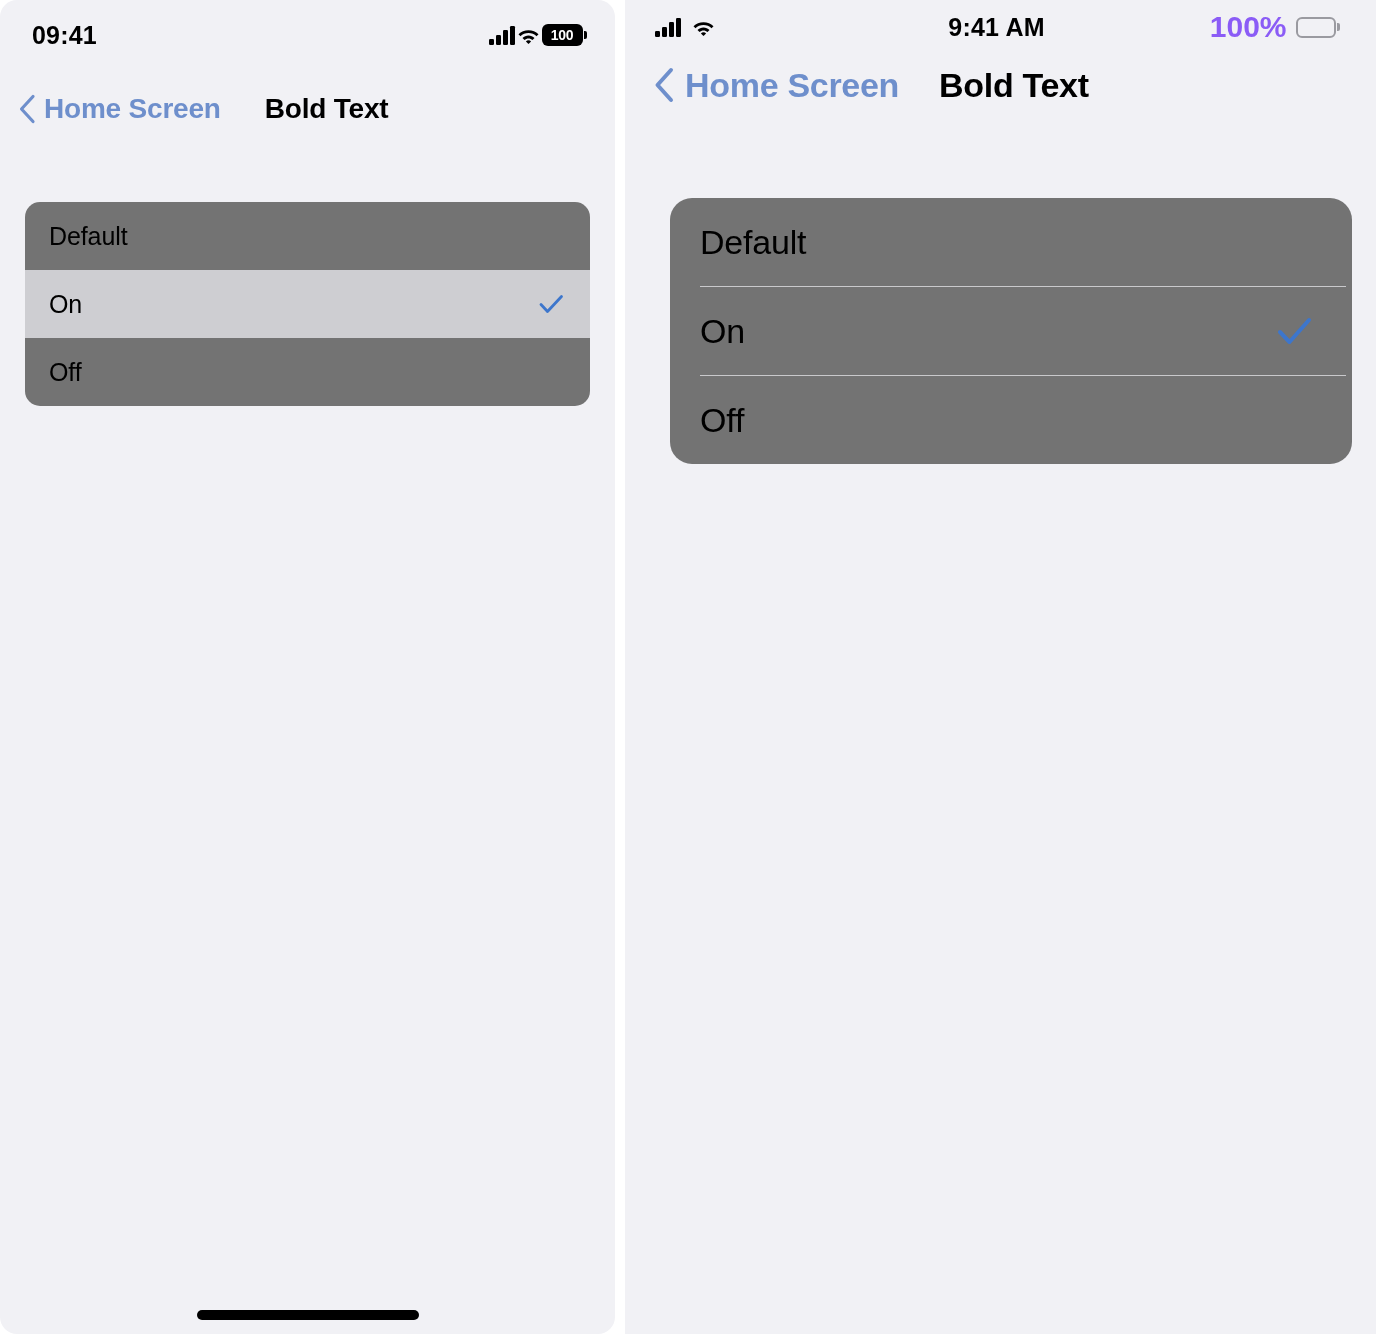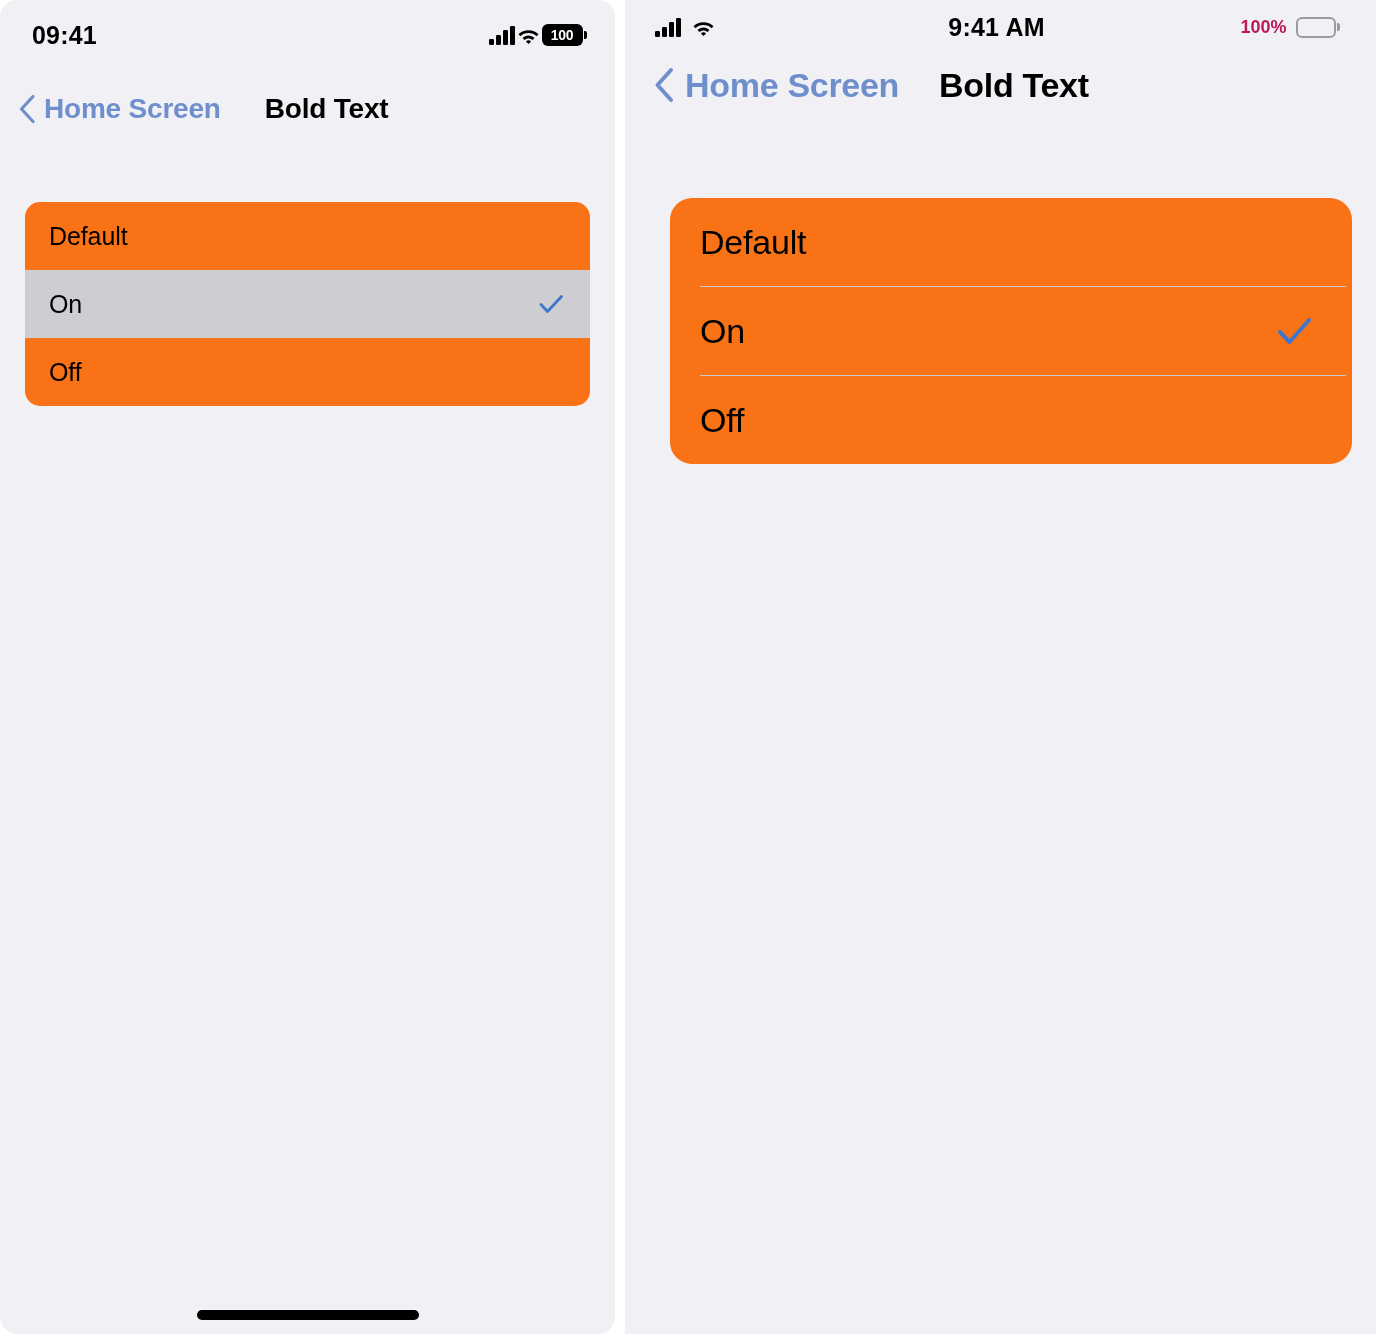--- a/index.html
+++ b/index.html
@@ -32,21 +32,21 @@
   .panel-left .sb-time   { font-size:25px; }
   .panel-left .sb-right  { gap:1px; }
 
   
   .panel-right .statusbar { height:54px; padding:0 36px 0 30px; }
   .panel-right .sb-left   { flex:1; gap:10px; }
   .panel-right .sb-center { position:absolute; left:0; right:8px; text-align:center;
                             pointer-events:none; }
   .panel-right .sb-time   { font-size:25px; }
   .panel-right .sb-right  { gap:9px; margin-left:auto; z-index:2; }
-  .battery-pct { font-size:18px; font-weight:bold; color:#be185d; }
+  .battery-pct { font-size:30px; font-weight:bold; color:#8b5cf6; }
 
   
   .signal { display:flex; align-items:flex-end; gap:2.5px; height:19px; }
   .signal i { display:block; width:4.5px; background:#000; border-radius:1.2px; }
   .signal i:nth-child(1){ height:6px; }
   .signal i:nth-child(2){ height:10px; }
   .signal i:nth-child(3){ height:14.5px; }
   .signal i:nth-child(4){ height:19px; }
 
   
@@ -85,21 +85,21 @@
                              letter-spacing:-.2px; }
   .panel-left  .nav-title  { font-size:28px; font-weight:bold; color:#000;
                              margin-left:44px; letter-spacing:-.2px; }
   .panel-right .chev { width:22px; height:36px; }
   .panel-right .back-label { font-size:34px; font-weight:bold; margin-left:10px;
                              letter-spacing:-.3px; }
   .panel-right .nav-title  { font-size:34px; font-weight:bold; color:#000;
                              margin-left:40px; letter-spacing:-.3px; }
 
   
-  .card { position:absolute; background:#f97316; overflow:hidden; }
+  .card { position:absolute; background:#737373; overflow:hidden; }
   .panel-left  .card { left:25px; top:202px; width:565px; border-radius:15px; }
   .panel-right .card { left:45px; top:198px; width:682px; border-radius:22px; }
 
   .row { display:flex; align-items:center; position:relative; cursor:pointer; }
   .row .row-label { flex:1; color:#000; }
   .row .check { display:flex; align-items:center; justify-content:center; }
 
   
   .panel-left .row { height:68px; padding:0 24px 0 24px; }
   .panel-left .row-label { font-size:25px; letter-spacing:-.1px; }

